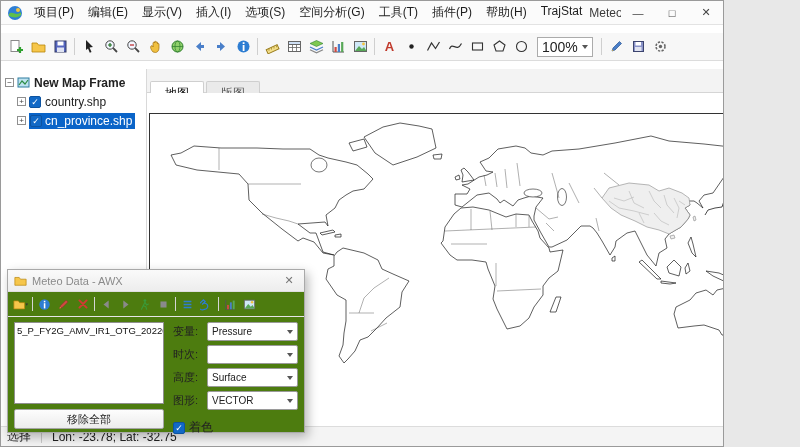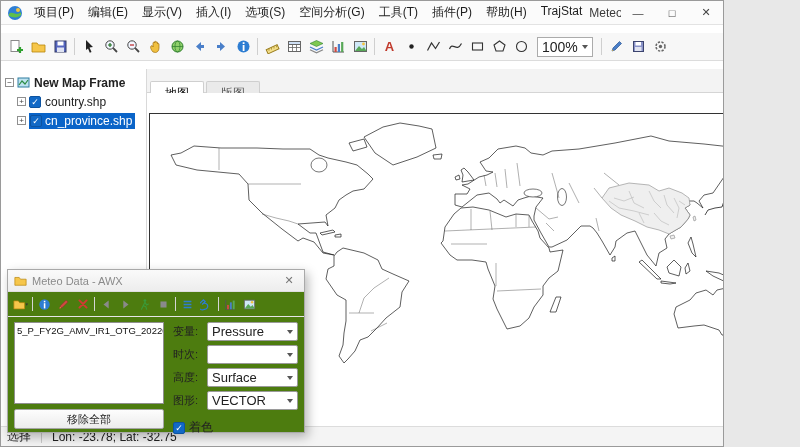--- a/index.html
+++ b/index.html
@@ -54,21 +54,21 @@
   .dbtn { width:19px; height:19px; display:flex; align-items:center; justify-content:center; border-radius:2px; }
   .dsep { width:1px; height:14px; background:#d5d5d5; margin:0 2px; }
   .dlg-body { flex:1; display:flex; padding:5px 6px 4px; gap:9px; }
   .dlg-left { display:flex; flex-direction:column; }
   .filelist { width:150px; height:82px; border:1px solid #8f8f8f; background:#fff; overflow:hidden; }
   .file-item { font-size:9.5px; padding:2px 2px; white-space:nowrap; color:#111; }
   .remove-all { margin-top:5px; width:150px; height:20px; font-size:11px; background:linear-gradient(#fdfdfd,#ececec); border:1px solid #a5a5a5; border-radius:2px; text-align:center; line-height:18px; color:#222; }
   .dlg-right { flex:1; display:flex; flex-direction:column; }
   .field-row { display:flex; align-items:center; margin-bottom:4px; }
   .field-label { width:34px; font-size:11px; color:#222; }
-  .select { flex:1; height:19px; border:1px solid #9a9a9a; background:#fff; display:flex; align-items:center; justify-content:space-between; padding:0 4px; font-size:13px; border-radius:2px; }
+  .select { flex:1; height:19px; border:1px solid #9a9a9a; background:#fff; display:flex; align-items:center; justify-content:space-between; padding:0 4px; font-size:10px; border-radius:2px; }
   .chk-row { display:flex; align-items:center; margin-top:5px; }
   .chk-row .chk { margin-right:4px; }
 </style>
 </head>
 <body>
 
 <div class="window">
 
   <div class="titlebar">
     <svg class="app-icon" viewBox="0 0 16 16">

